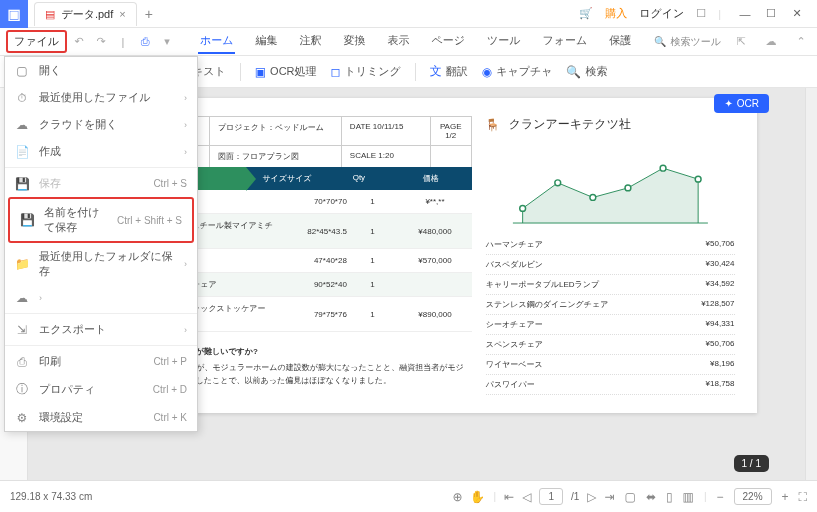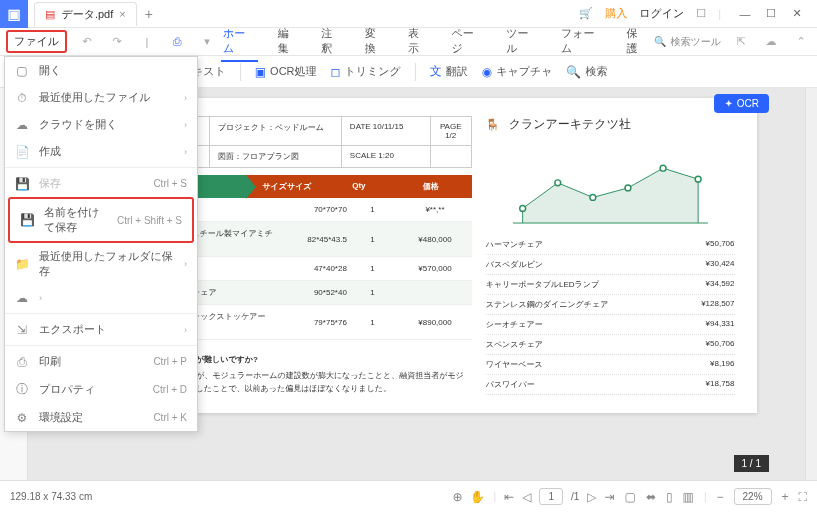--- a/index.html
+++ b/index.html
@@ -8,21 +8,21 @@
 .app-logo{width:28px;height:28px;background:#4a7cff;display:flex;align-items:center;justify-content:center;color:#fff;font-weight:bold;font-size:14px}
 .tabs{flex:1;display:flex;align-items:center;padding-left:6px}
 .tab{display:flex;align-items:center;gap:6px;padding:4px 10px;border-radius:4px 4px 0 0;background:#fff;border:1px solid #e0e0e0;border-bottom:none}
 .tab-close{color:#888;cursor:pointer}
 .tab-add{margin-left:8px;color:#888;font-size:14px;cursor:pointer}
 .title-right{display:flex;align-items:center;gap:12px;padding-right:8px}
 .cart{color:#ff8a00}
 .win-btns{display:flex;gap:2px}
 .win-btn{width:24px;height:24px;display:flex;align-items:center;justify-content:center;color:#666;cursor:pointer}
 .menubar{height:28px;background:#fff;display:flex;align-items:center;border-bottom:1px solid #e5e5e5;padding:0 6px;gap:4px}
-.mb-left{display:flex;align-items:center;gap:10px}
+.mb-left{display:flex;align-items:center;gap:2px}
 .mb-file{border:2px solid #e53935;padding:2px 6px;border-radius:3px}
 .mb-icon{width:20px;height:20px;display:flex;align-items:center;justify-content:center;color:#aaa}
 .mb-center{flex:1;display:flex;justify-content:center;gap:18px}
 .mb-item{padding:4px 2px;color:#555;cursor:pointer}
 .mb-item.active{color:#2962ff;border-bottom:2px solid #2962ff;font-weight:500}
 .mb-right{display:flex;align-items:center;gap:10px;color:#888}
 .search-tool{display:flex;align-items:center;gap:4px;font-size:10px}
 .toolbar{height:32px;background:#fff;display:flex;align-items:center;border-bottom:1px solid #e5e5e5;padding:0 8px;gap:14px}
 .tb-item{display:flex;align-items:center;gap:4px;color:#555;cursor:pointer;font-size:11px}
 .tb-sep{width:1px;height:18px;background:#e0e0e0}
@@ -32,42 +32,42 @@
 .rail-icon{color:#888;font-size:13px;cursor:pointer}
 .canvas{flex:1;position:relative;display:flex;justify-content:center;align-items:flex-start;padding:10px;overflow:hidden}
 .page{width:680px;background:#fff;box-shadow:0 1px 4px rgba(0,0,0,.15);padding:18px 22px;font-size:9px}
 .page-grid{display:flex;gap:14px}
 .page-left{flex:1.5}
 .page-right{flex:1}
 .info-row{display:flex;border:1px solid #ccc;margin-bottom:-1px}
 .info-cell{padding:5px 8px;border-right:1px solid #ccc;font-size:8px}
 .info-cell:last-child{border-right:none}
 .ic1{flex:1.3}.ic2{flex:1.6}.ic3{flex:1}.ic4{width:40px;text-align:center}
-.thead{display:flex;background:#c2410c;color:#fff;font-weight:700;margin-top:8px}
+.thead{display:flex;background:#0c4a6e;color:#fff;font-weight:400;}
 .thead-cell{padding:6px 8px;font-size:8px}
 .thead-arrow{background:#2d8f5e;position:relative}
 .thead-arrow:after{content:"";position:absolute;right:-10px;top:0;border-left:10px solid #2d8f5e;border-top:12px solid transparent;border-bottom:12px solid transparent}
 .th1{flex:2}.th2{flex:1;text-align:center}.th3{flex:.7;text-align:center}.th4{flex:1;text-align:center}
 .trow{display:flex;border-bottom:1px solid #eee;padding:6px 0;align-items:center;font-size:8px}
 .trow:nth-child(even){background:#f2f7f4}
 .td-num{width:24px;text-align:center}
 .td-name{flex:2;padding-left:4px}
 .td-size{flex:1;text-align:right}
 .td-qty{flex:.7;text-align:center}
 .td-price{flex:1;text-align:center}
 .note{margin-top:14px;font-size:8px;line-height:1.6}
 .note-title{font-weight:600;margin-bottom:3px}
 .brand{display:flex;align-items:center;gap:8px;font-size:12px;font-weight:500;margin-bottom:12px}
 .consumer{color:#2d8f5e;text-align:center;font-size:11px;font-weight:600;margin-bottom:6px}
 .chart{height:80px;border:1px solid transparent;margin-bottom:10px;position:relative}
 .chart svg{width:100%;height:100%}
 .pricelist{font-size:8px}
 .prow{display:flex;justify-content:space-between;padding:4px 0;border-bottom:1px dotted #ddd}
 .ocr-badge{position:absolute;top:6px;right:36px;background:#2962ff;color:#fff;padding:4px 10px;border-radius:4px;font-size:10px;display:flex;align-items:center;gap:4px}
-.page-ind{position:absolute;bottom:8px;right:36px;background:#333;color:#fff;padding:3px 8px;border-radius:0;font-size:10px}
+.page-ind{position:absolute;bottom:8px;right:36px;background:#333;color:#fff;padding:3px 8px;border-radius:5px;font-size:10px}
 .scrollbar{width:12px;background:#f0f0f0;border-left:1px solid #e0e0e0}
 .statusbar{height:32px;background:#fff;border-top:1px solid #e0e0e0;display:flex;align-items:center;padding:0 10px;gap:10px;font-size:10px;color:#666}
 .sb-left{flex:1}
 .sb-center{display:flex;align-items:center;gap:8px}
 .sb-right{display:flex;align-items:center;gap:10px}
 .sb-icon{color:#888;cursor:pointer;font-size:12px}
 .zoom-box{border:1px solid #ccc;padding:2px 8px;border-radius:3px}
 
 .file-menu{position:absolute;top:56px;left:4px;width:194px;background:#fff;border:1px solid #d0d0d0;box-shadow:2px 2px 8px rgba(0,0,0,.15);z-index:100;font-size:11px}
 .fm-item{display:flex;align-items:center;padding:6px 10px;gap:10px;cursor:pointer;color:#555}

